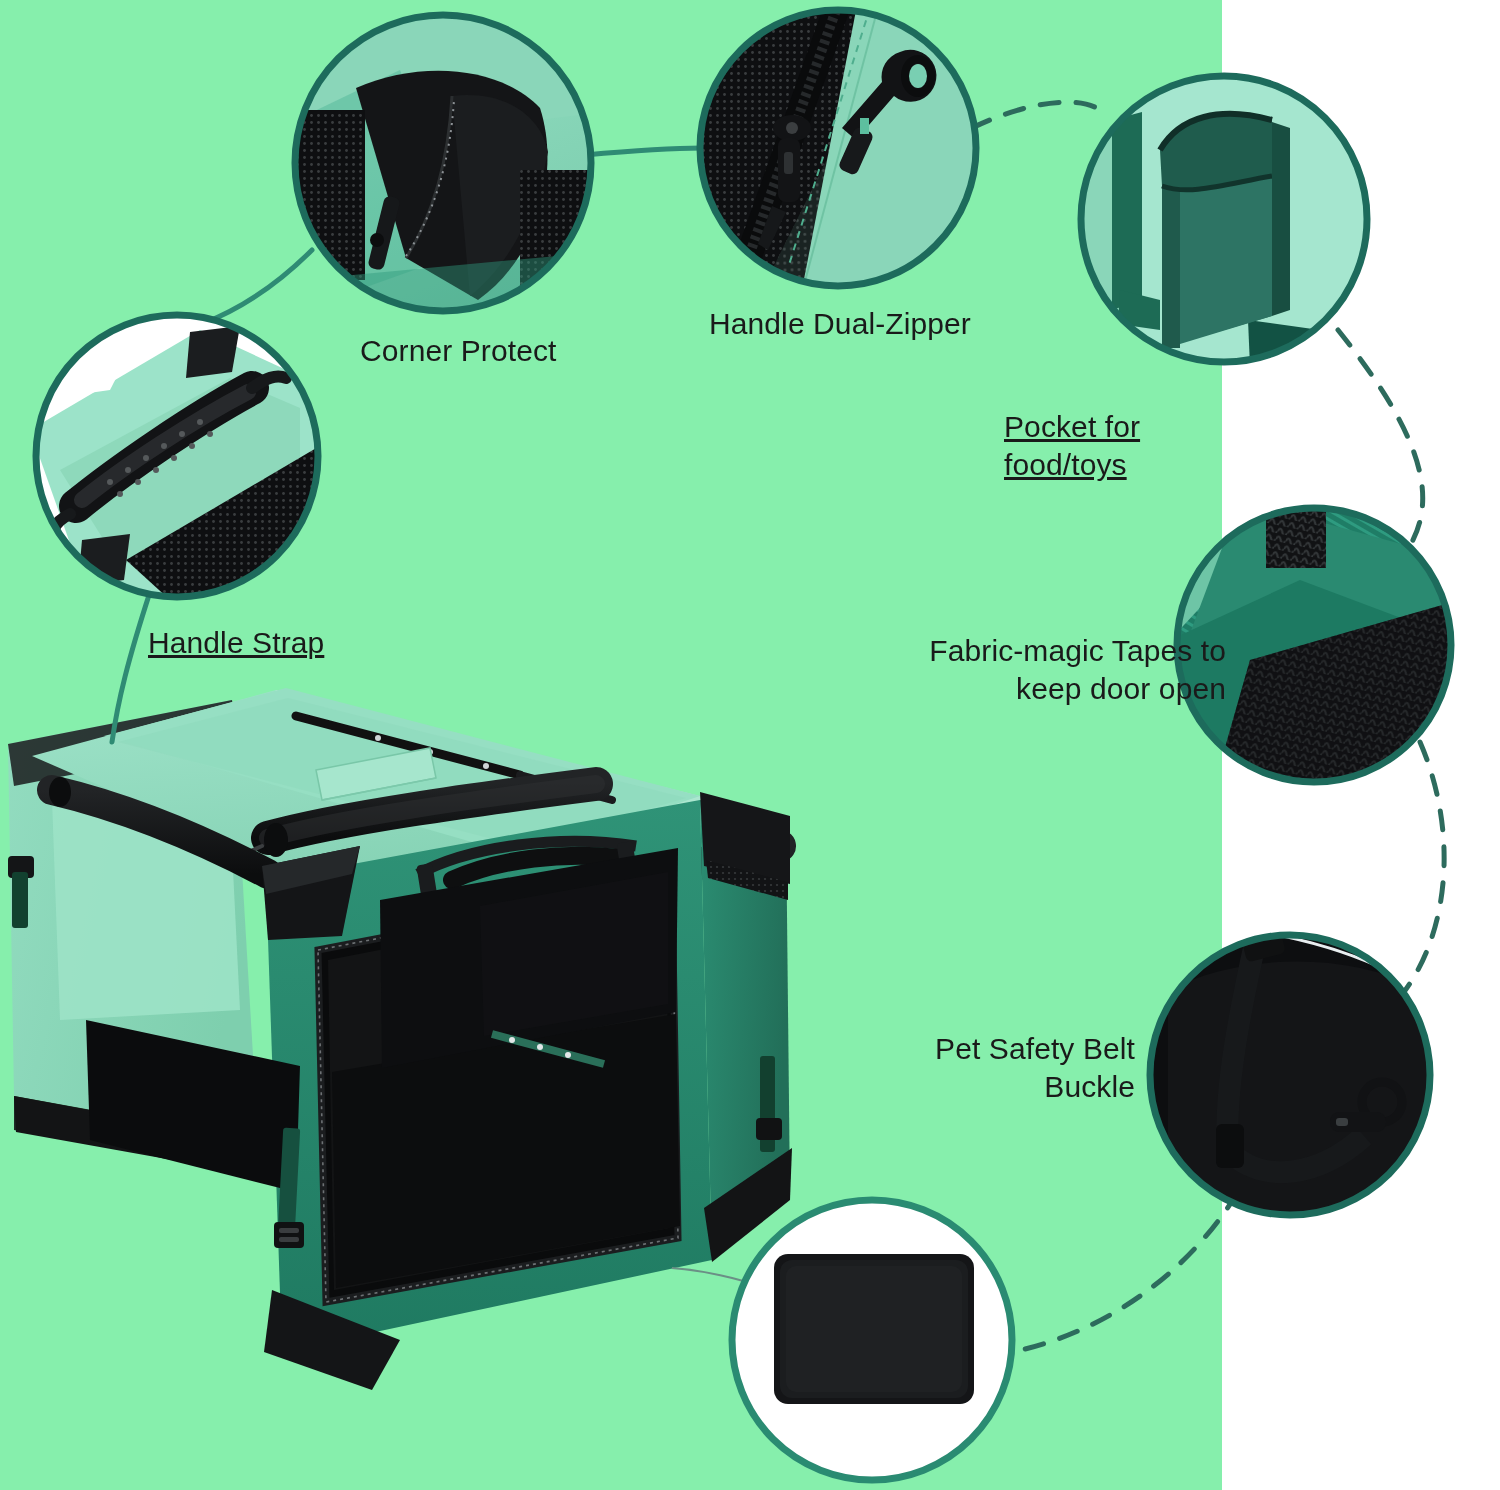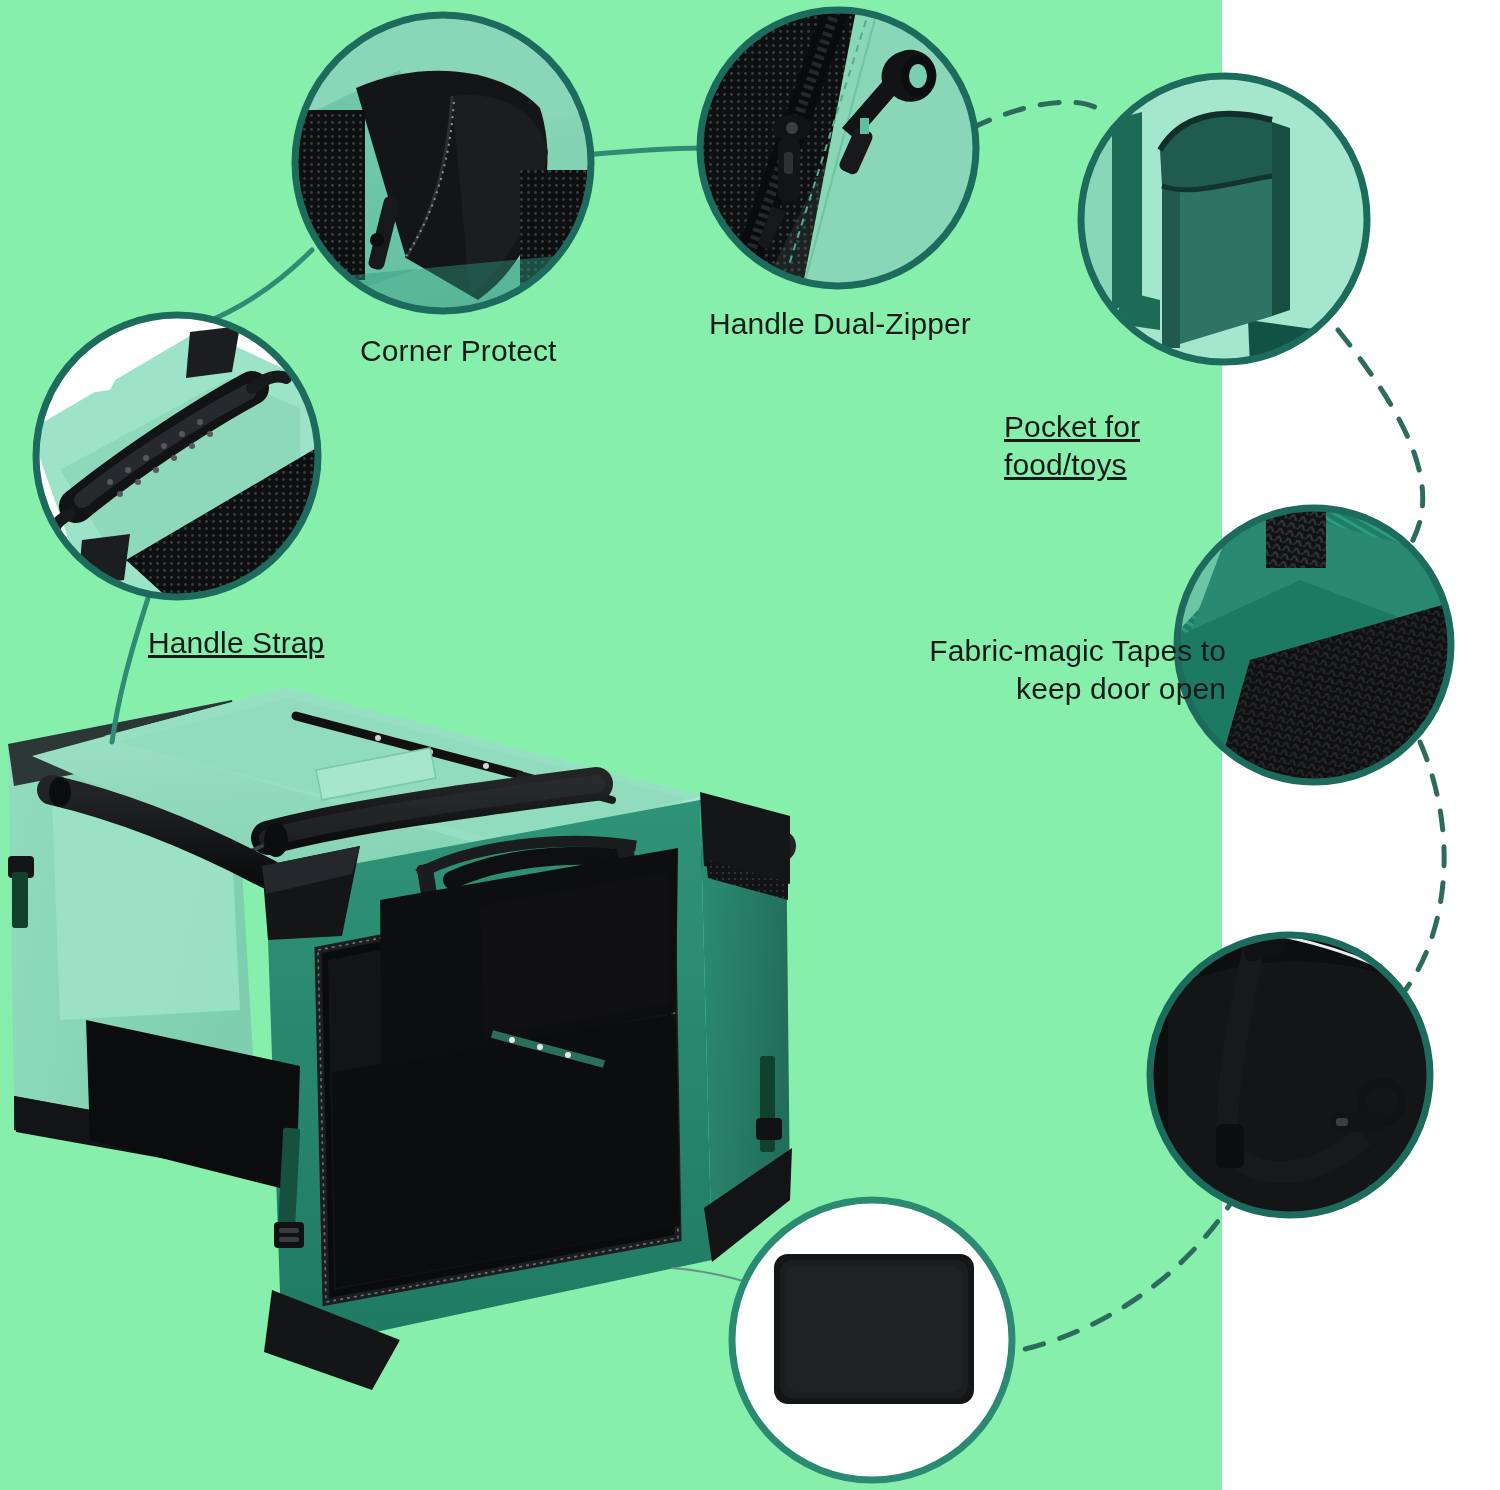--- a/index.html
+++ b/index.html
@@ -351,15 +351,17 @@
 
   <div class="callout-label lbl-left" style="left:709px;top:305px;">Handle Dual-Zipper</div>
 
   <div class="callout-label lbl-left" style="left:1004px;top:408px;text-decoration:underline;">Pocket for food/toys</div>
 
   <div class="callout-label lbl-left" style="left:148px;top:624px;text-decoration:underline;">Handle Strap</div>
 
   <div class="callout-label lbl-right" style="left:905px;top:632px;width:300px;margin-left:21px;">Fabric-magic Tapes to
 keep door open</div>
 
+  <div class="callout-label lbl-right" style="left:880px;top:1030px;width:255px;">Pet Safety Belt
+Buckle</div>
 
 
 </div>
 
 </body></html>

